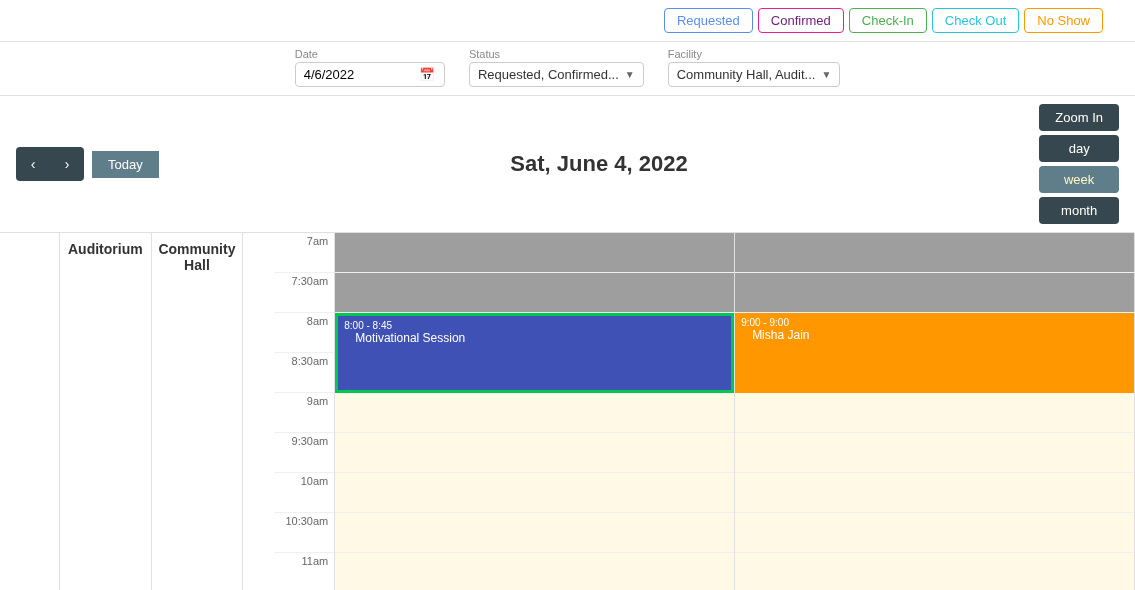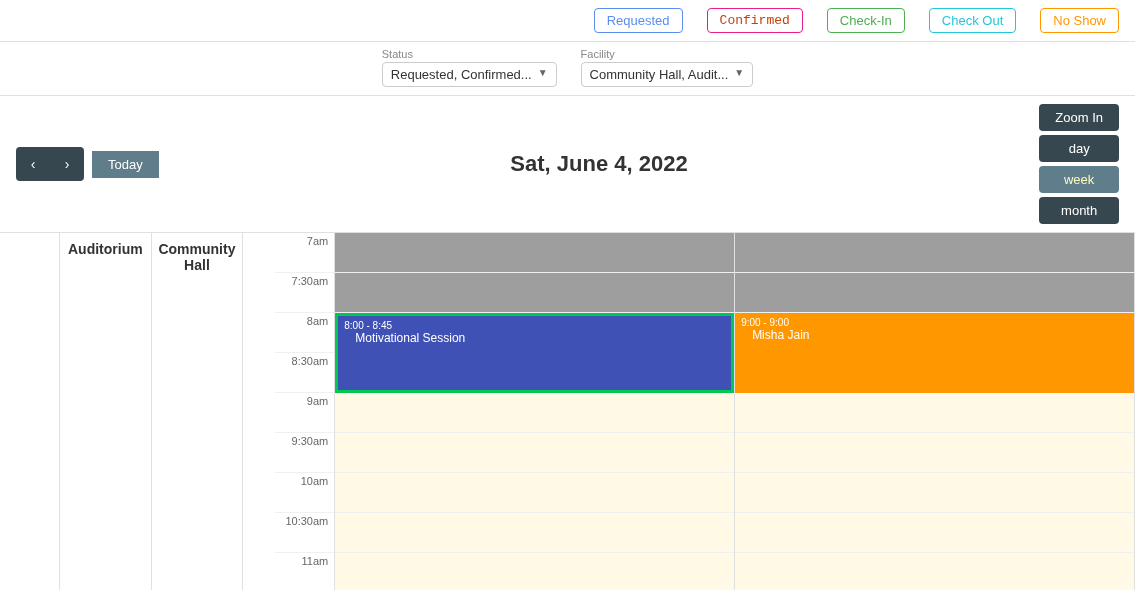--- a/index.html
+++ b/index.html
@@ -3,35 +3,35 @@
   <meta charset="utf-8">
   <style>
     * { box-sizing: border-box; margin: 0; padding: 0; }
     body { font-family: Arial, sans-serif; background: #fff; font-size: 13px; color: #333; overflow: hidden; }
 
     
     .top-bar {
       display: flex;
       justify-content: flex-end;
       align-items: center;
-      padding: 8px 16px;
-      gap: 24px;
+      padding: 8px 32px;
+      gap: 5px;
       border-bottom: 1px solid #e0e0e0;
     }
     .status-btn {
       padding: 4px 12px;
       border-radius: 4px;
       border: 1.5px solid;
       background: #fff;
       cursor: pointer;
       font-size: 13px;
       font-weight: 500;
     }
     .btn-requested { border-color: #5b8def; color: #5b8def; }
-    .btn-confirmed { border-color: #e91e8c; color: #c2410c; font-family: Liberation Mono, monospace; }
+    .btn-confirmed { border-color: #e91e8c; color: #701a75; }
     .btn-checkin { border-color: #4caf50; color: #4caf50; }
     .btn-checkout { border-color: #26c6da; color: #26c6da; }
     .btn-noshow { border-color: #ff9800; color: #ff9800; }
 
     
     .filter-row {
       display: flex;
       justify-content: center;
       align-items: flex-end;
       padding: 6px 16px 8px;
@@ -59,21 +59,21 @@
     }
     .filter-input-wrap input {
       border: none;
       outline: none;
       font-size: 13px;
       width: 110px;
       background: transparent;
     }
     .filter-select-wrap {
       display: flex;
-      align-items: flex-start;
+      align-items: center;
       border: 1px solid #ccc;
       border-radius: 4px;
       padding: 4px 8px;
       gap: 6px;
       min-width: 160px;
       background: #fff;
       cursor: pointer;
     }
     .filter-select-text {
       font-size: 13px;
@@ -229,20 +229,27 @@
 
 <div class="top-bar">
   <button class="status-btn btn-requested">Requested</button>
   <button class="status-btn btn-confirmed">Confirmed</button>
   <button class="status-btn btn-checkin">Check-In</button>
   <button class="status-btn btn-checkout">Check Out</button>
   <button class="status-btn btn-noshow">No Show</button>
 </div>
 
 <div class="filter-row">
+  <div class="filter-group">
+    <span class="filter-label">Date</span>
+    <div class="filter-input-wrap">
+      <input type="text" value="4/6/2022" style="">
+      <span>📅</span>
+    </div>
+  </div>
   <div class="filter-group">
     <span class="filter-label">Status</span>
     <div class="filter-select-wrap">
       <span class="filter-select-text">Requested, Confirmed...</span>
       <span class="chevron">▼</span>
     </div>
   </div>
   <div class="filter-group">
     <span class="filter-label">Facility</span>
     <div class="filter-select-wrap">

